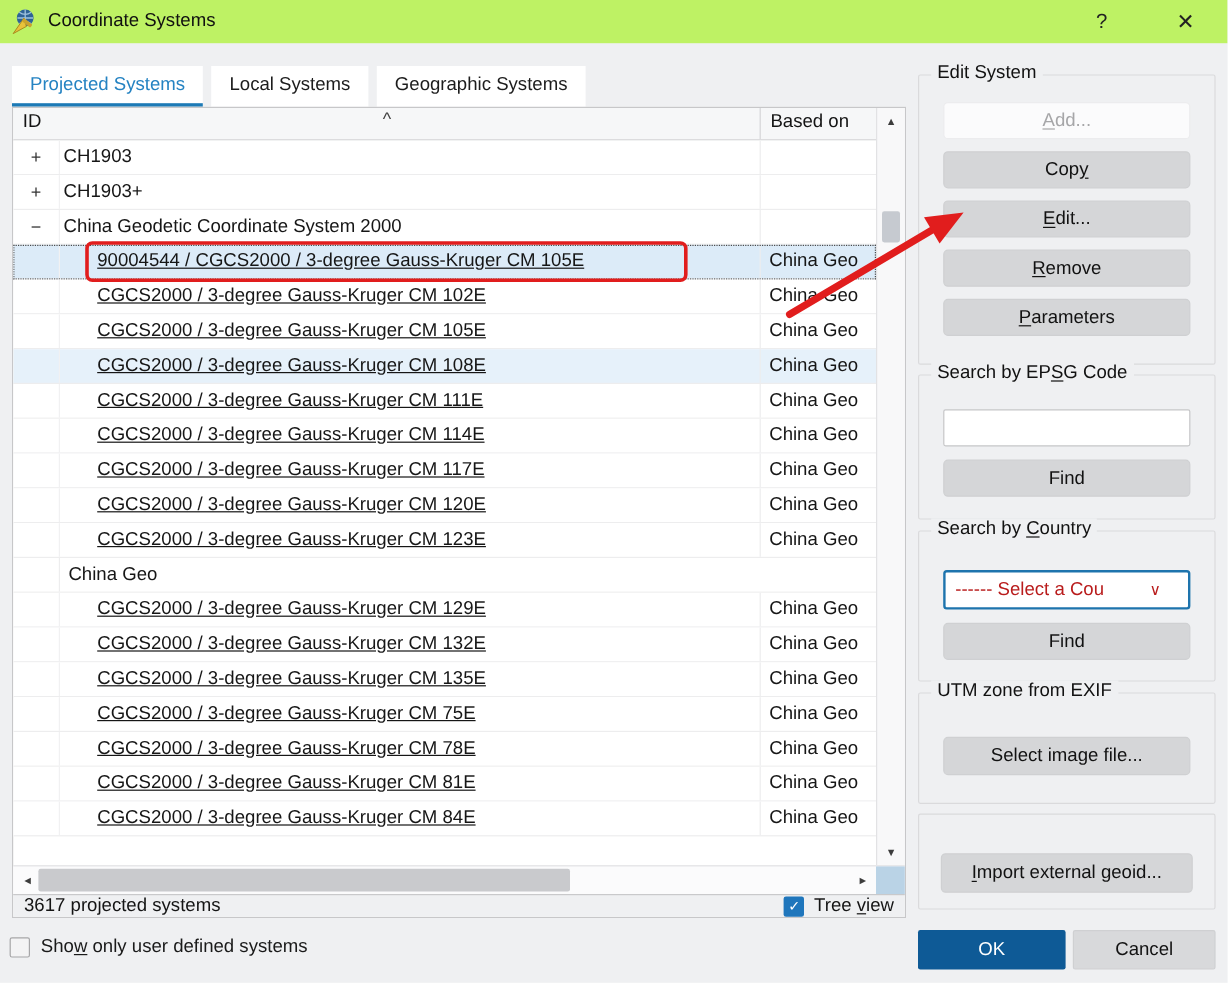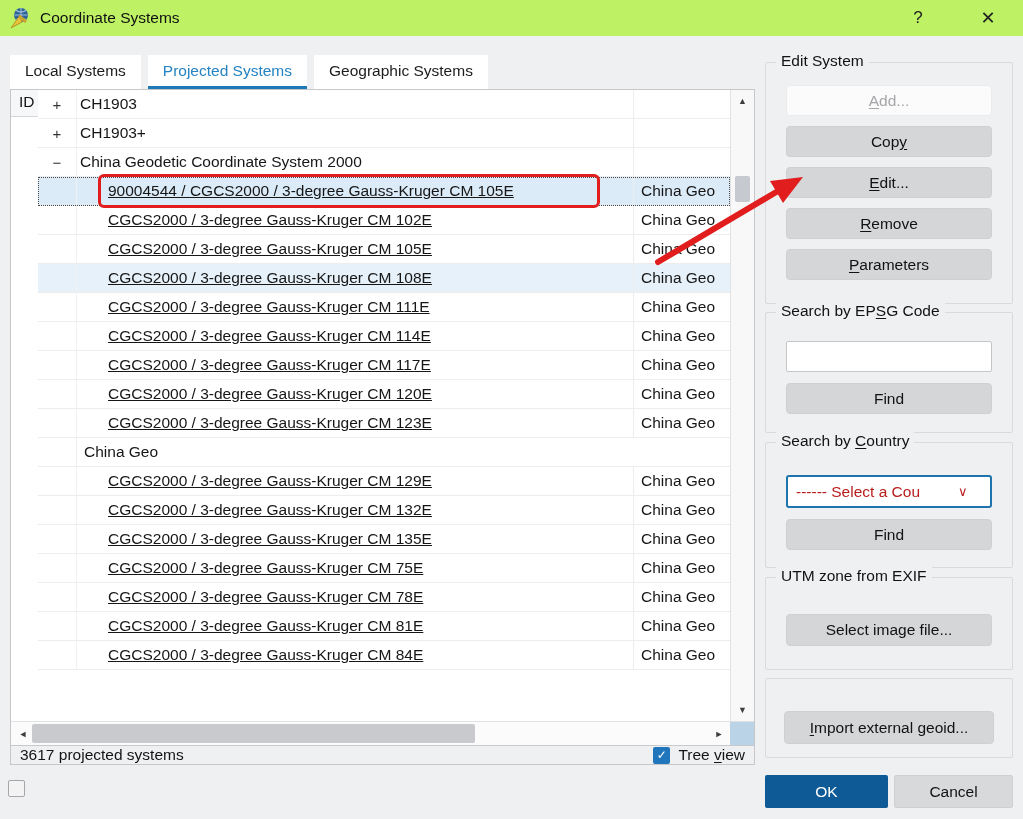--- a/index.html
+++ b/index.html
@@ -15,21 +15,21 @@
   .win-btn { position:absolute; top:0; height:36px; width:44px; display:flex; align-items:center; justify-content:center; font-size:17px; color:#222; cursor:default; }
   .help-btn { left:896px; }
   .close-btn { left:966px; font-size:18px; }
   
   .tabbar { position:absolute; top:55px; left:10px; display:flex; gap:7px; }
   .tab { background:#ffffff; height:34px; padding:0 15px; display:flex; align-items:center; font-size:15.5px; color:#1c1c1c; border-bottom:3px solid transparent; }
   .tab.active { color:#2583c2; border-bottom-color:#1d7ab6; }
   
   .page { position:absolute; top:89px; left:10px; width:745px; height:676px; background:#ffffff; border:1px solid #c7c7c9; display:flex; flex-direction:column; }
   .table-area { display:flex; height:635px; }
-  .table-main { flex:1; display:flex; flex-direction:row; overflow:hidden; }
+  .table-main { flex:1; display:flex; flex-direction:column; overflow:hidden; }
   .thead { height:27px; background:#f6f7f8; border-bottom:1px solid #d5d5d7; position:relative; flex:0 0 27px; font-size:15.5px; }
   .th-id { position:absolute; left:8px; top:3px; }
   .sort-chevron { position:absolute; left:308px; top:1px; font-size:15px; color:#444; }
   .th-based { position:absolute; left:622px; top:0; bottom:0; right:0; border-left:1px solid #d5d5d7; padding:3px 0 0 8px; }
   .rows { flex:1; overflow:hidden; }
   .row { height:29px; border-bottom:1px solid #ededee; display:flex; align-items:center; font-size:15.5px; color:#161616; position:relative; background:#fff; }
   .row .expander { width:38px; text-align:center; color:#333; font-size:15px; flex:0 0 38px; }
   .row .name { flex:1; white-space:nowrap; overflow:hidden; border-left:1px solid #f1f1f2; padding-left:3px; height:100%; display:flex; align-items:center; }
   .row.level1 .name { padding-left:31px;text-decoration:underline; }
   .row .based { width:97px; flex:0 0 97px; border-left:1px solid #ededee; padding-left:7px; white-space:nowrap; overflow:hidden; height:100%; display:flex; align-items:center; }
@@ -88,22 +88,22 @@
     <path d="M5.5 8 h13 M12 1 v14 M7 3.2 c3 2.2 7 2.2 10 0 M7 12.8 c3-2.2 7-2.2 10 0" stroke="#9fc2de" stroke-width="1.1" fill="none"></path>
     <polygon points="11,8 2,21 13,15" fill="#e8c23a" stroke="#a8871d" stroke-width="0.8"></polygon>
     <rect x="10" y="9" width="9" height="3.2" rx="1" transform="rotate(38 12 10)" fill="#caa32c"></rect>
   </svg>
   <span class="win-title">Coordinate Systems</span>
   <div class="win-btn help-btn">?</div>
   <div class="win-btn close-btn">✕</div>
 </div>
 
 <div class="tabbar">
+  <div class="tab active">Projected Systems</div>
   <div class="tab">Local Systems</div>
-  <div class="tab active">Projected Systems</div>
   <div class="tab">Geographic Systems</div>
 </div>
 
 <div class="page">
   <div class="table-area">
     <div class="table-main">
       <div class="thead">
         <span class="th-id">ID</span>
         <span class="sort-chevron">^</span>
         <span class="th-based">Based on</span>
@@ -229,20 +229,21 @@
       <span class="cbox checked">
           <span>✓</span>
         </span>
       <span><span>Tree </span><span class="mn">v</span><span>iew</span></span>
     </div>
   </div>
 </div>
 
 <div class="footer-check">
   <span class="cbox unchecked"></span>
+  <span><span>Sho</span><span class="mn">w</span><span> only user defined systems</span></span>
 </div>
 
 <div class="group g-edit">
   <span class="group-title">Edit System</span>
   <div class="btn disabled b-add">
       <span><span class="mn">A</span><span>dd...</span></span>
     </div>
   <div class="btn b-copy">
       <span><span>Cop</span><span class="mn">y</span></span>
     </div>

